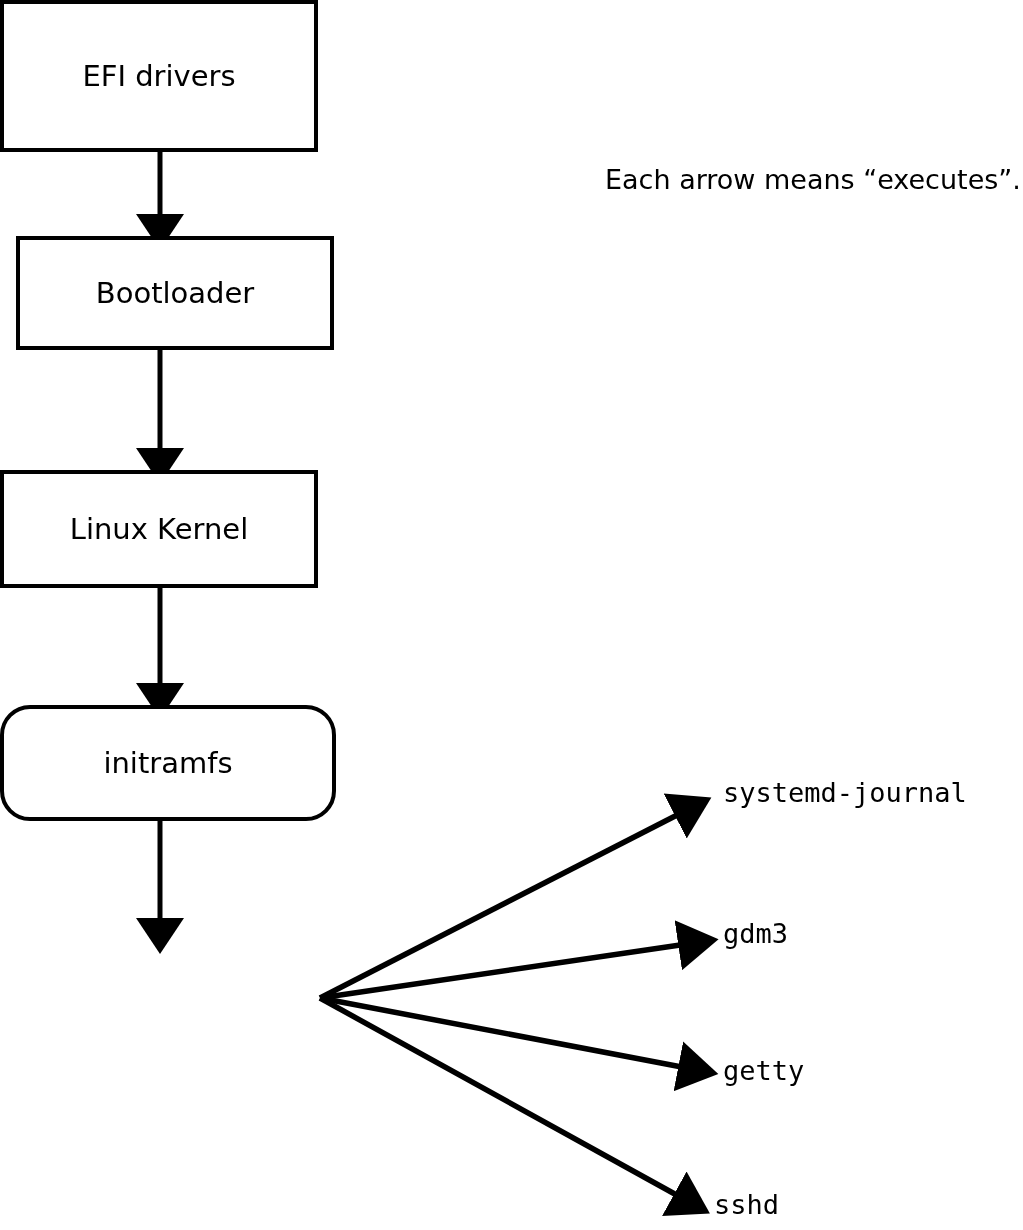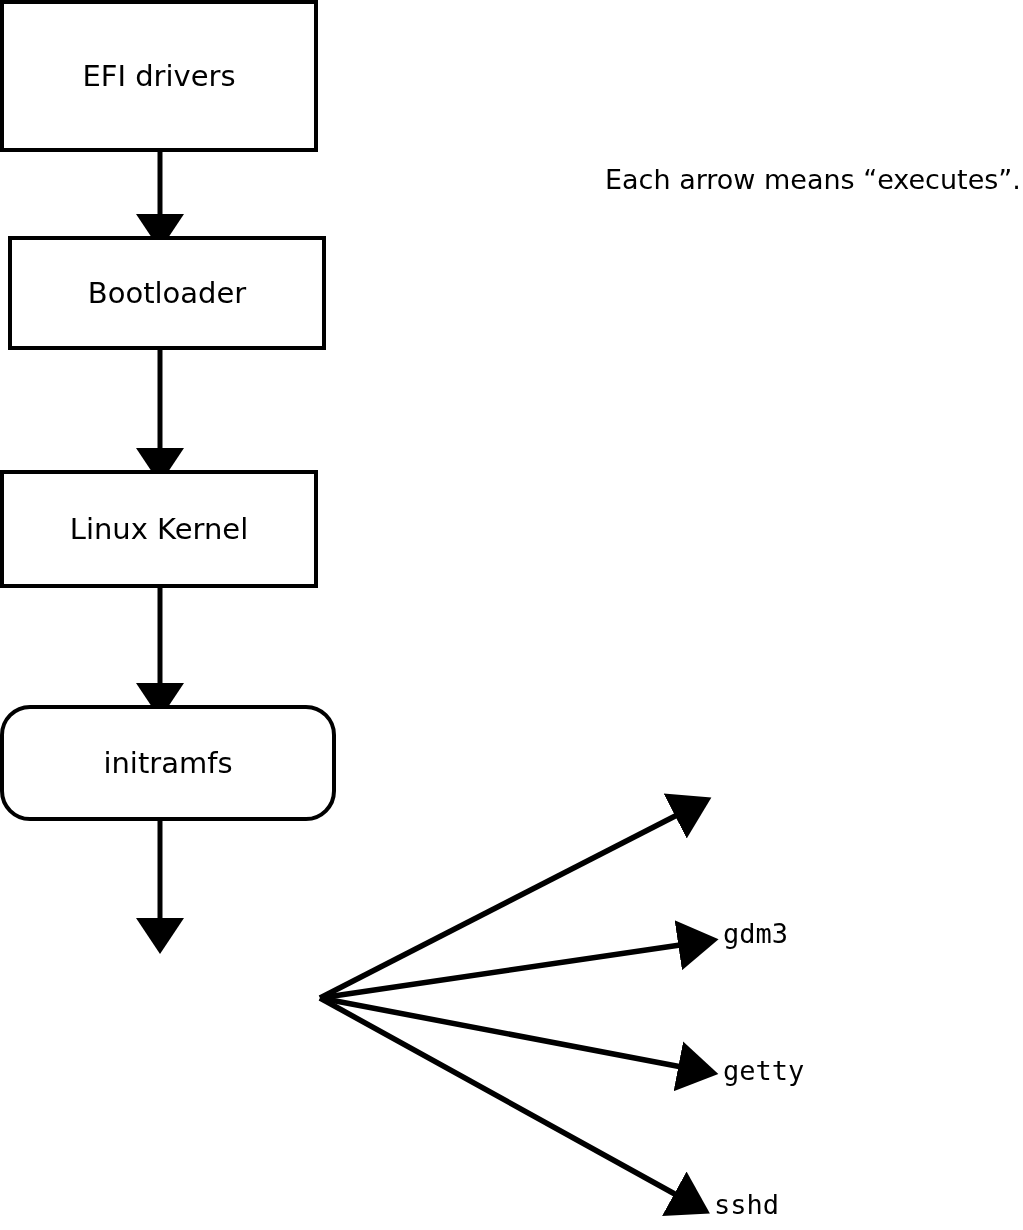--- a/index.html
+++ b/index.html
@@ -85,35 +85,36 @@
 
     <line x1="320" y1="998" x2="687" y2="1068" stroke="#000000" stroke-width="5.5" marker-end="url(#head-fan)"></line>
 
     <line x1="320" y1="998" x2="682" y2="1198" stroke="#000000" stroke-width="5.5" marker-end="url(#head-fan)"></line>
   </svg>
 
   <div class="node-box" style="left:0px; top:0px; width:318px; height:152px;">
     <span class="node-label">EFI drivers</span>
   </div>
 
-  <div class="node-box" style="left:8px; top:236px; width:318px; height:114px;">
+  <div class="node-box" style="left:16px; top:236px; width:318px; height:114px;">
     <span class="node-label">Bootloader</span>
   </div>
 
   <div class="node-box" style="left:0px; top:470px; width:318px; height:118px;">
     <span class="node-label">Linux Kernel</span>
   </div>
 
   <div class="node-box" style="left:0px; top:705px; width:336px; height:116px;border-radius:30px;">
     <span class="node-label">initramfs</span>
   </div>
 
 
   <div class="caption-text" style="left:563px; top:166px;margin-left:42px;">Each arrow means “executes”.</div>
 
+  <div class="leaf-label" style="left:723px; top:779px;">systemd-journal</div>
 
   <div class="leaf-label" style="left:723px; top:920px;">gdm3</div>
 
   <div class="leaf-label" style="left:723px; top:1057px;">getty</div>
 
   <div class="leaf-label" style="left:714px; top:1191px;">sshd</div>
 
 </div>
 
 </body></html>

